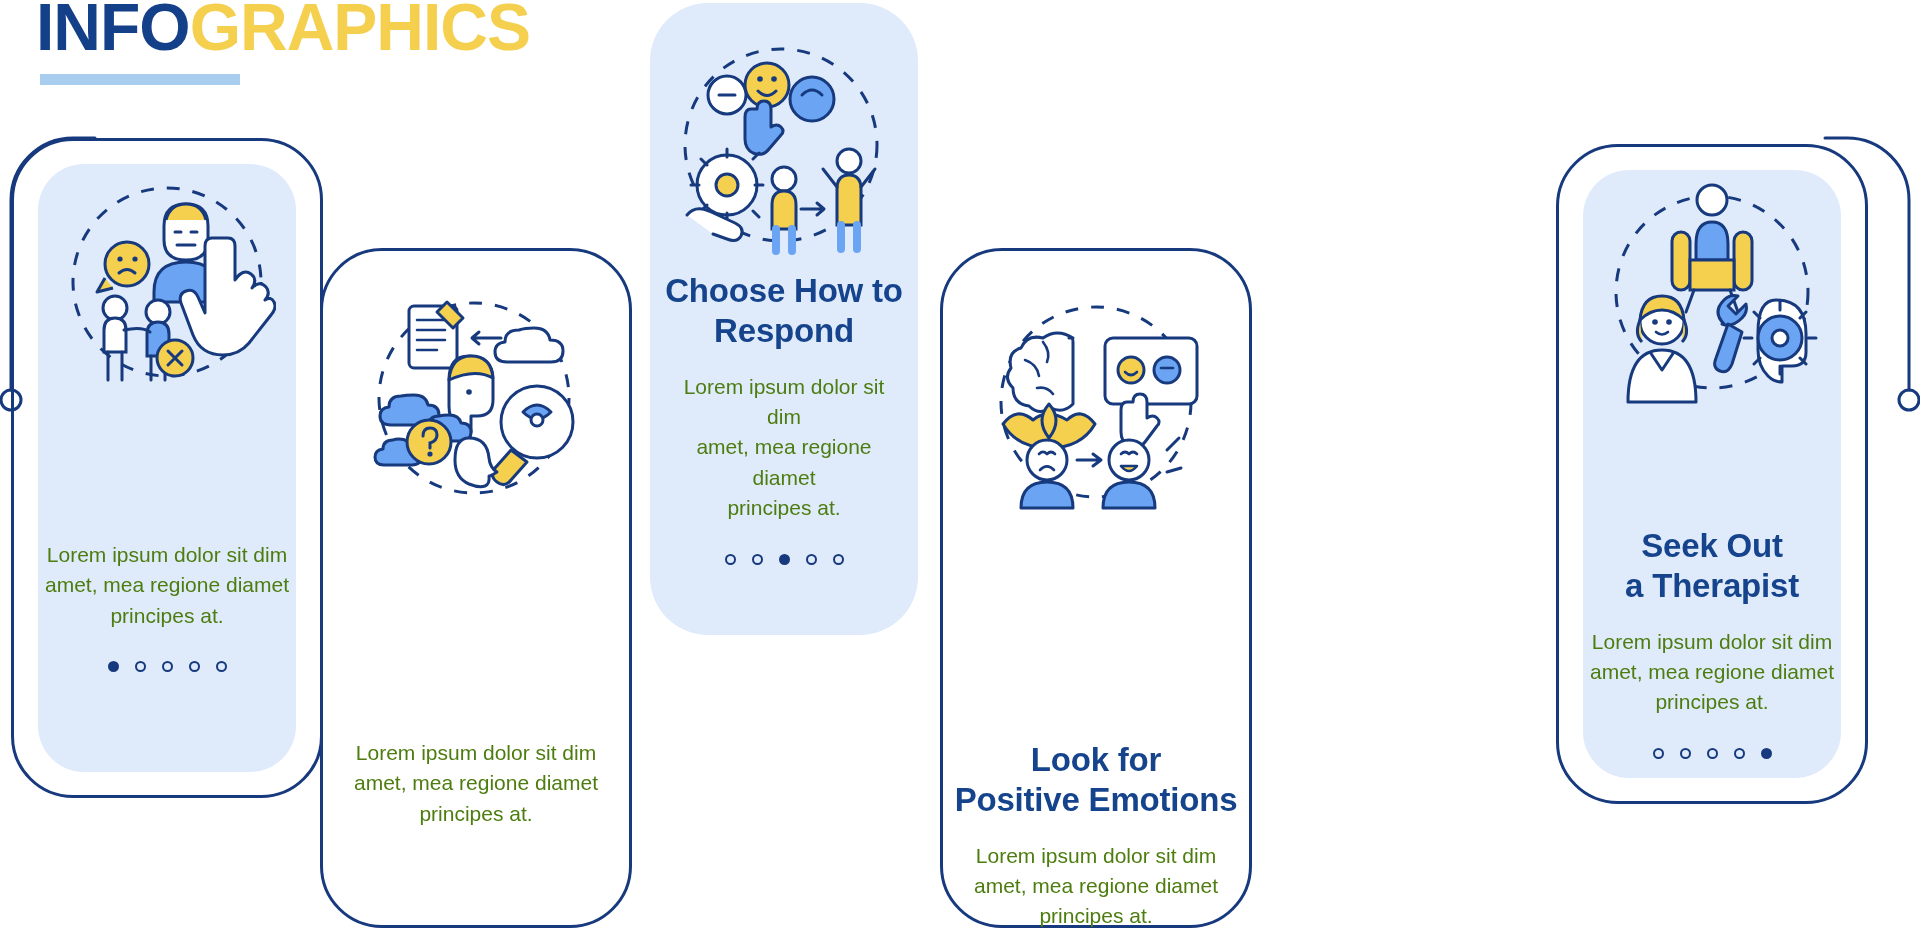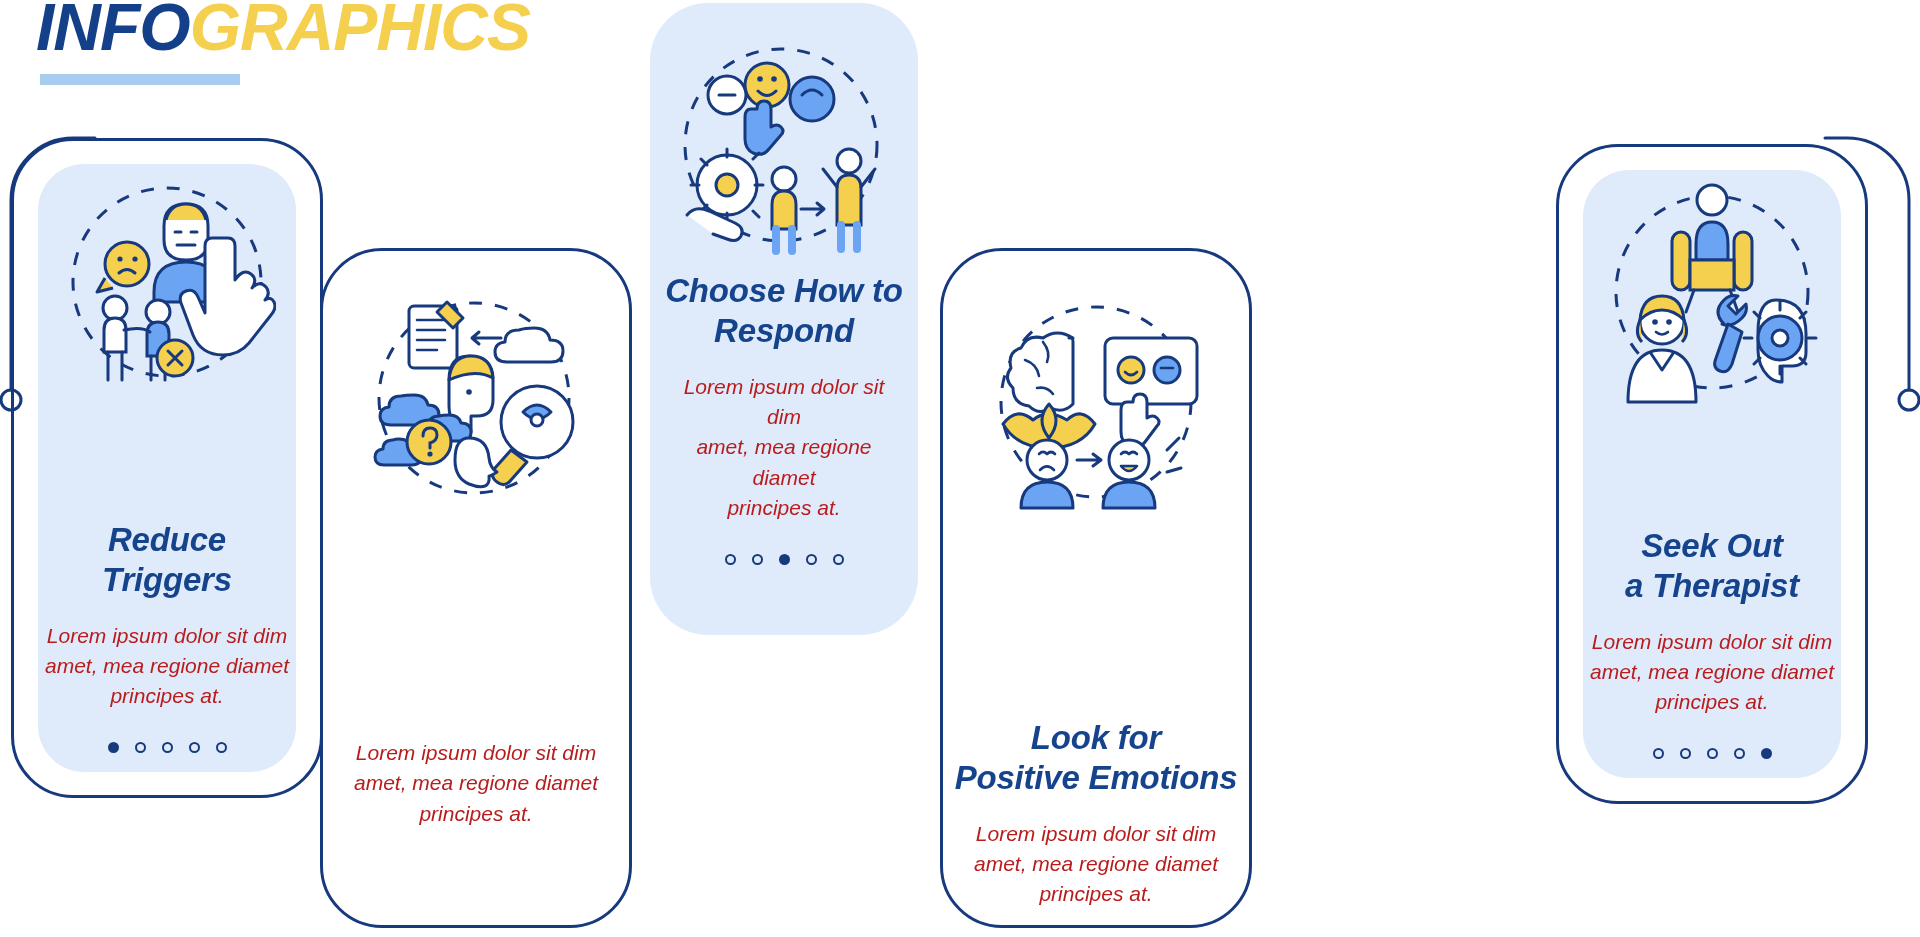--- a/index.html
+++ b/index.html
@@ -2,21 +2,21 @@
 <html><head>
 <meta charset="utf-8">
 <style>
   * { box-sizing: border-box; margin: 0; padding: 0; }
   html, body {
     width: 1920px; height: 937px;
     background: #ffffff;
     font-family: "Liberation Sans", sans-serif;
     overflow: hidden;
   }
-  #stage { position: relative; width: 1920px; height: 937px; font-style: italic; }
+  #stage { position: relative; width: 1920px; height: 937px; }
 
   
   .logo { position: absolute; left: 36px; top: -6px; }
   .logo-text {
     font-size: 66px; font-weight: 700; letter-spacing: -1px;
     line-height: 1.0; white-space: nowrap;
   }
   .logo-a { color: #144089; }
   .logo-b { color: #f5cf4e; }
   .logo-rule {
@@ -47,21 +47,21 @@
   }
   .card-title {
     color: #15448d;
     font-weight: 700;
     font-size: 33px;
     line-height: 1.22;
     letter-spacing: -0.2px;
     white-space: pre-line;
   }
   .card-desc {
-    color: #b91c1c;
+    color: #4d7c0f;
     font-size: 21px;
     line-height: 1.45;
     margin-top: 20px;
     white-space: pre-line;
   }
   .dots {
     display: flex; justify-content: center; gap: 16px;
     margin-top: 30px;
   }
   .dot {
@@ -122,22 +122,20 @@
         <path d="M66 150 q18 -4 26 2" fill="none" stroke="#17397d" stroke-width="3" stroke-linecap="round"></path>
 
         <circle cx="117" cy="178" r="18" fill="#f5cf4e" stroke="#17397d" stroke-width="3"></circle>
         <path d="M110 171 l14 14 M124 171 l-14 14" stroke="#17397d" stroke-width="3" stroke-linecap="round"></path>
 
         <path d="M170 58 q7 0 7 8 v34 q8 -12 16 -6 q7 5 1 14 q8 -8 14 -1 q5 6 -1 13 q6 -4 9 2 q3 6 -3 13 l-22 28 q-10 12 -26 12 q-22 0 -30 -20 l-12 -32 q-3 -9 5 -12 q8 -3 12 6 l7 16 v-67 q0 -8 7 -8z" fill="#ffffff" stroke="#17397d" stroke-width="3" stroke-linejoin="round"></path>
       </svg>
     </div>
 
     <div class="card-body" style="top:382px;">
-      <div class="card-title">Reduce
-Triggers</div>
       <div class="card-desc">Lorem ipsum dolor sit dim
 amet, mea regione diamet
 principes at.</div>
       <div class="dots">
         <span class="dot on"></span>
         <span class="dot"></span>
         <span class="dot"></span>
         <span class="dot"></span>
         <span class="dot"></span>
       </div>
@@ -272,21 +270,21 @@
         <path d="M96 166 h22 M112 160 l8 6 l-8 6" fill="none" stroke="#17397d" stroke-width="3" stroke-linecap="round" stroke-linejoin="round"></path>
 
         <circle cx="148" cy="166" r="20" fill="#ffffff" stroke="#17397d" stroke-width="3"></circle>
         <path d="M140 160 q4 -4 8 0 M156 160 q-4 -4 -8 0" fill="none" stroke="#17397d" stroke-width="2.6" stroke-linecap="round"></path>
         <path d="M140 172 q8 10 16 0z" fill="#f5cf4e" stroke="#17397d" stroke-width="2.6" stroke-linejoin="round"></path>
         <path d="M122 214 q0 -26 26 -26 q26 0 26 26z" fill="#6ba4f3" stroke="#17397d" stroke-width="3" stroke-linejoin="round"></path>
         <path d="M186 156 l12 -12 M186 178 l14 -4" stroke="#17397d" stroke-width="3" stroke-linecap="round"></path>
       </svg>
     </div>
 
-    <div class="card-body" style="top:470px;">
+    <div class="card-body" style="top:492px;">
       <div class="card-title">Look for
 Positive Emotions</div>
       <div class="card-desc">Lorem ipsum dolor sit dim
 amet, mea regione diamet
 principes at.</div>
 
     </div>
   </div>
 
   <div class="card" style="left:1556px; top:144px; width:312px; height:660px;">

